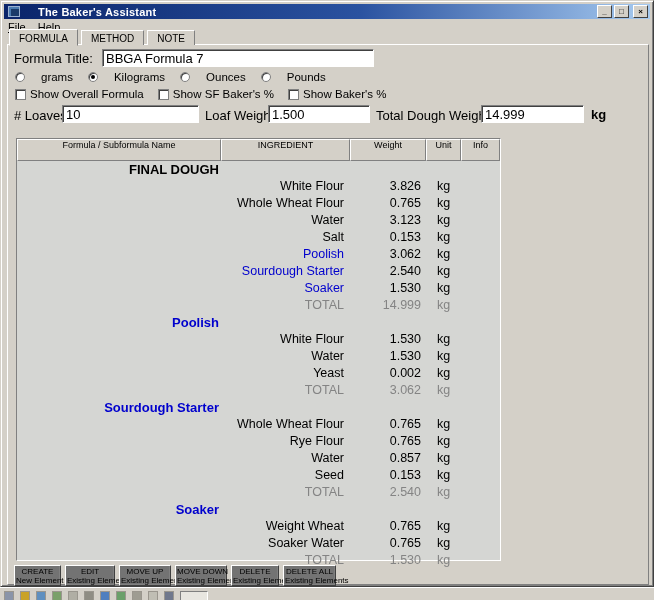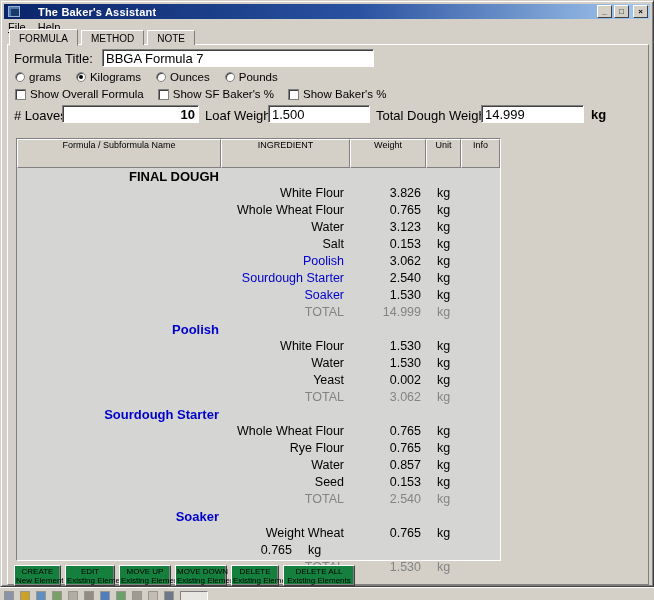--- a/index.html
+++ b/index.html
@@ -37,60 +37,60 @@
 
   .tabpage { position:absolute; left:6px; top:43px; width:642px; height:541px; background:#d4d0c8;
              border-top:1px solid #ffffff; border-left:1px solid #ffffff;
              border-right:1px solid #808080; border-bottom:1px solid #808080; }
 
   
   .lbl { position:absolute; font-size:13px; color:#000; white-space:nowrap; }
   .txt { position:absolute; height:18px; background:#fff; border:1px solid;
          border-color:#808080 #fff #fff #808080; box-shadow: inset 1px 1px 0 #404040;
          font-family:"Liberation Sans",sans-serif; font-size:13px; padding:0 3px; }
-  .txt.bold { font-weight:bold;text-align:right; }
+  .txt.bold { font-weight:normal; }
 
   .radio-row { position:absolute; left:7px; top:26px; display:flex; gap:15px; align-items:center; }
-  .radio-item { display:flex; align-items:center; gap:4px; }
+  .radio-item { display:flex; align-items:center; gap:16px; }
   .radio { width:10px; height:10px; border-radius:50%; background:#fff; border:1px solid #808080;
            box-shadow: inset 1px 1px 0 #404040; position:relative; flex:none; }
   .radio.on::after { content:""; position:absolute; left:2px; top:2px; width:4px; height:4px;
                      border-radius:50%; background:#000; }
   .opt-label { font-size:11.5px; white-space:nowrap; }
 
   .check-row { position:absolute; left:7px; top:43px; display:flex; gap:14px; align-items:center; }
   .check-item { display:flex; align-items:center; gap:4px; }
   .checkbox { width:11px; height:11px; background:#fff; border:1px solid #808080;
               box-shadow: inset 1px 1px 0 #404040; flex:none; }
 
   
   .listbox { position:absolute; left:8px; top:93px; width:485px; height:423px;
              background:#d5d6d3; border:1px solid; border-color:#808080 #fff #fff #808080; }
-  .listheader { display:flex; height:29px; }
+  .listheader { display:flex; height:22px; }
   .hcell { background:#d4d0c8; border:1px solid; border-color:#fff #808080 #808080 #fff;
            font-size:9px; line-height:11px; text-align:center; overflow:hidden;
            white-space:nowrap; color:#000; }
   .c1 { width:204px; } .c2 { width:129px; } .c3 { width:76px; } .c4 { width:35px; }
   .c5 { flex:1; }
   .listbody { overflow:hidden; }
   .trow { display:flex; height:17px; line-height:17px; font-size:12.5px; color:#000; }
   .trow .c1 { text-align:right; padding-right:2px; }
   .trow .c2 { text-align:right; padding-right:6px; white-space:nowrap; }
   .trow .c3 { text-align:right; padding-right:5px; }
   .trow .c4 { text-align:center; }
   .sec { font-weight:bold; font-size:13px; }
   .sec-main { color:#000; }
   .sec-sub  { color:#0000cd; }
   .ing-sub  { color:#0000cd; }
   .ing-total { color:#848484; }
   .u-total   { color:#848484; }
 
   
   .btnrow { position:absolute; left:6px; top:520px; display:flex; gap:4px; }
-  .el-btn { height:21px; background:#15803d; border:1px solid;
+  .el-btn { height:21px; background:#737373; border:1px solid;
             border-color:#fff #404040 #404040 #fff; box-shadow: inset -1px -1px 0 #808080;
             font-family:"Liberation Sans",sans-serif; font-size:8px; line-height:9px;
             text-align:center; padding:1px 1px; color:#000; white-space:nowrap; }
   .el-btn .btn-l1 { font-size:8px; }
   .el-btn .btn-l2 { font-size:8px; }
 
   
   .taskbar { position:absolute; left:0; top:587px; width:654px; height:13px; background:#d4d0c8;
              border-top:1px solid #fff; overflow:hidden; display:flex; gap:6px;
              padding:3px 0 0 4px; align-items:flex-start; }
@@ -329,20 +329,21 @@
           </div>
           <div class="trow">
             <div class="c1"></div>
             <div class="c2">Weight Wheat</div>
             <div class="c3">0.765</div>
             <div class="c4">kg</div>
             <div class="c5"></div>
           </div>
           <div class="trow">
             <div class="c1"></div>
+            <div class="c2">Soaker Water</div>
             <div class="c3">0.765</div>
             <div class="c4">kg</div>
             <div class="c5"></div>
           </div>
           <div class="trow">
             <div class="c1"></div>
             <div class="c2 ing-total">TOTAL</div>
             <div class="c3 ing-total">1.530</div>
             <div class="c4 u-total">kg</div>
             <div class="c5"></div>
@@ -364,21 +365,21 @@
           <div class="btn-l2">Existing Element</div>
         </button>
         <button class="el-btn" style="width: 52px;">
           <div class="btn-l1">MOVE DOWN</div>
           <div class="btn-l2">Existing Element</div>
         </button>
         <button class="el-btn" style="width: 48px;">
           <div class="btn-l1">DELETE</div>
           <div class="btn-l2">Existing Element</div>
         </button>
-        <button class="el-btn" style="width: 72px;">
+        <button class="el-btn" style="width: 53px;">
           <div class="btn-l1">DELETE ALL</div>
           <div class="btn-l2">Existing Elements</div>
         </button>
       </div>
 
   </div>
 </div>
 
 <div class="taskbar">
     <span class="tb-icon" style="background: rgb(138, 148, 168);"></span>

